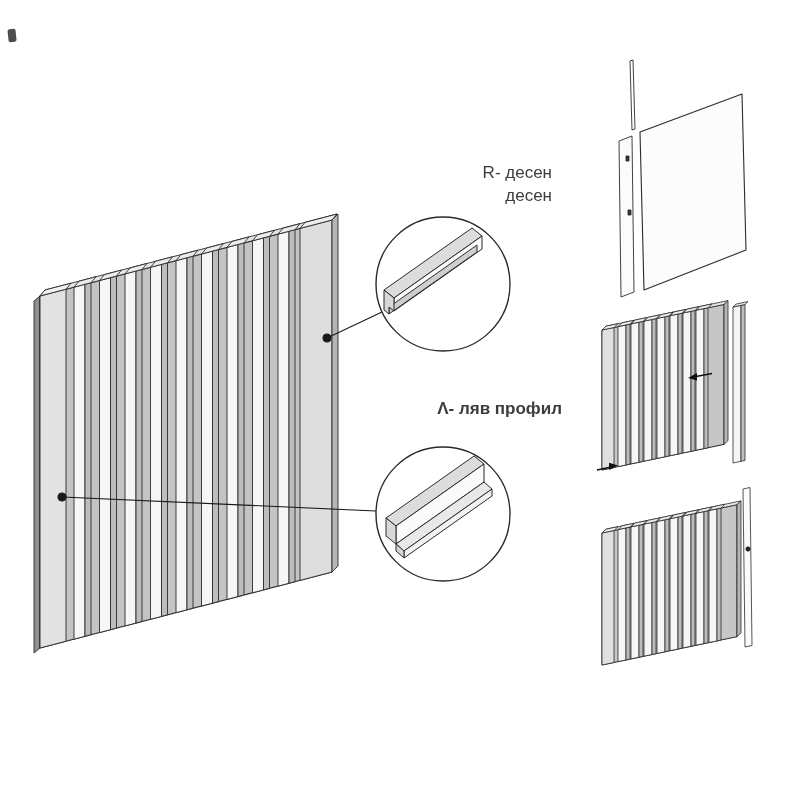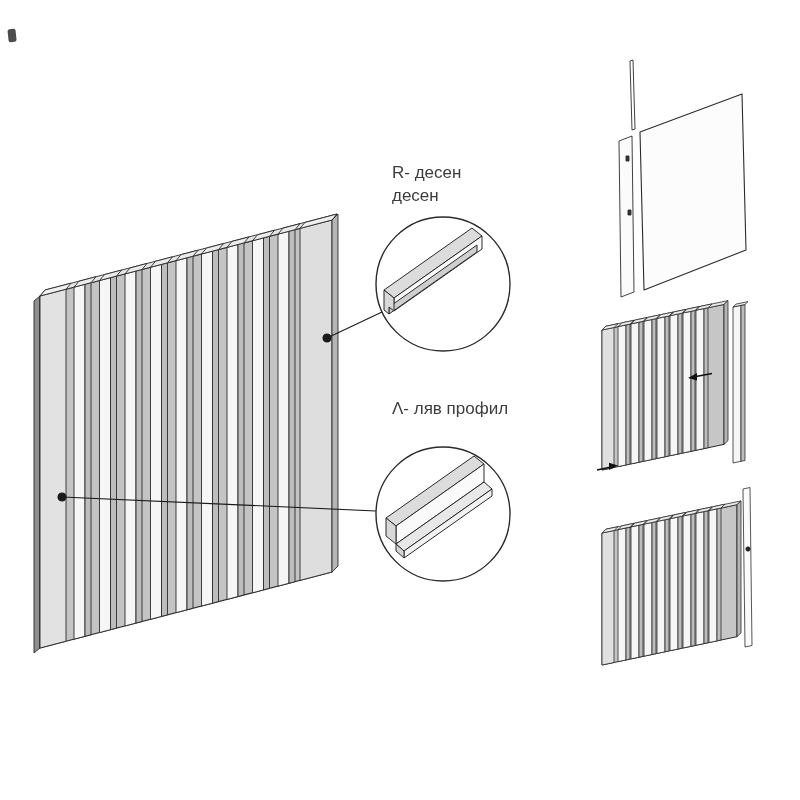--- a/index.html
+++ b/index.html
@@ -1,21 +1,21 @@
 <!DOCTYPE html>
 <html><head>
 <meta charset="utf-8">
 <style>
   html,body{margin:0;padding:0;background:#ffffff;}
   .page{position:relative;width:800px;height:800px;background:#ffffff;overflow:hidden;
         font-family:"Liberation Sans", sans-serif;}
   .diagram-svg{position:absolute;left:0;top:0;}
-  .label{position:absolute;color:#3d3d3d;font-size:17px;line-height:1.35;text-align:left;}
+  .label{position:absolute;color:#3d3d3d;font-size:17px;line-height:1.35;text-align:right;}
   .label-right{left:392px;top:162px;width:160px;}
-  .label-left{left:392px;top:398px;width:170px;}
+  .label-left{left:392px;top:398px;width:170px;font-weight:bold;}
 </style>
 </head>
 <body>
 
 <div class="page">
 
   <svg class="diagram-svg" width="800" height="800" viewBox="0 0 800 800">
 
     <defs>
 

